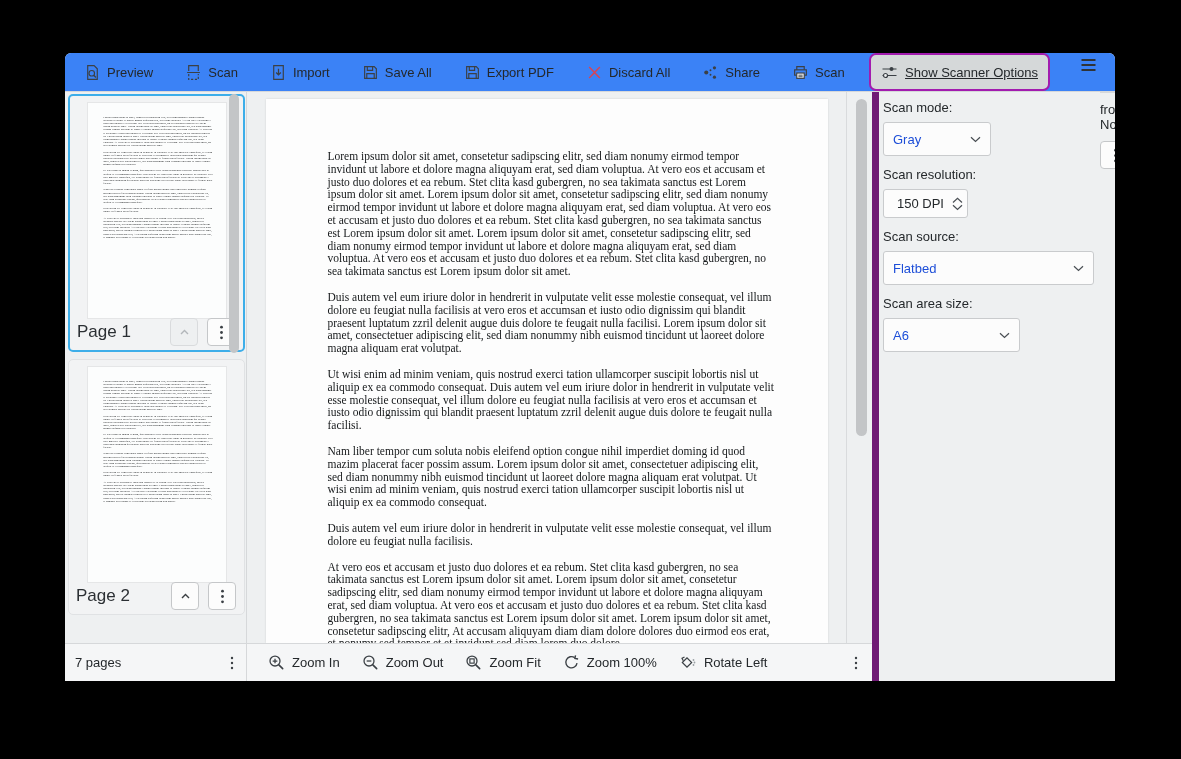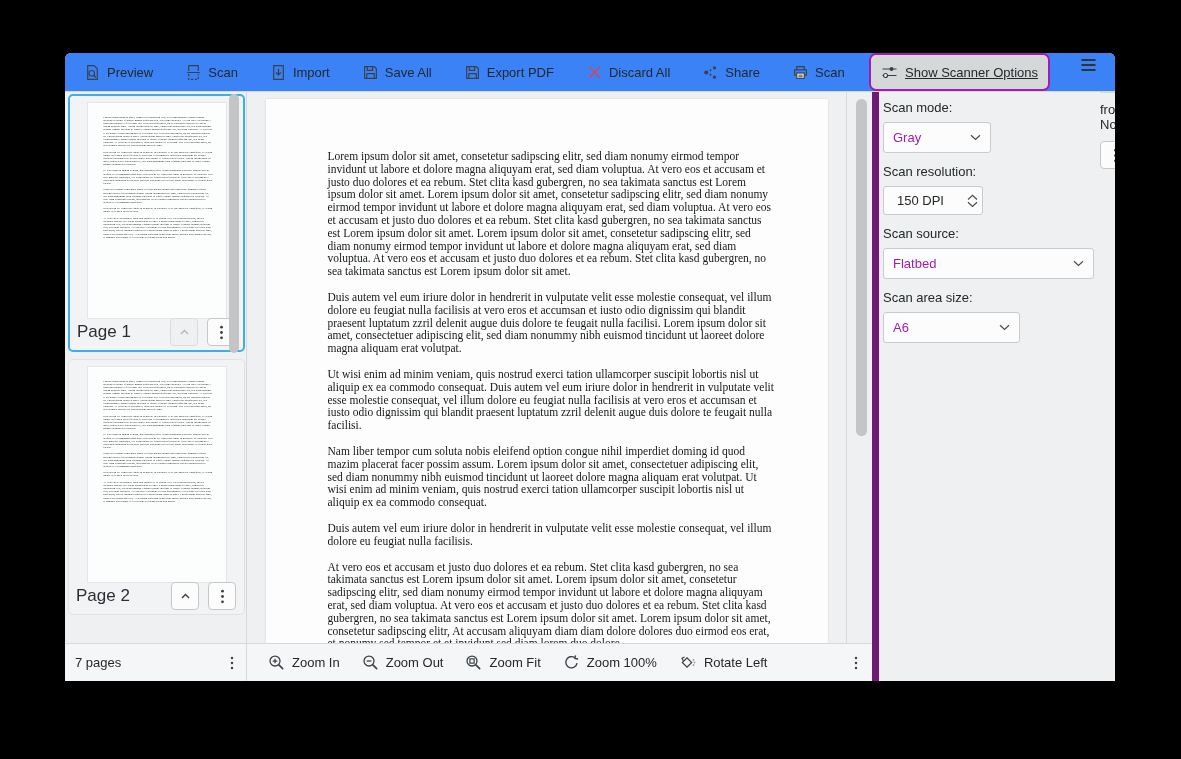--- a/index.html
+++ b/index.html
@@ -49,24 +49,24 @@
   .sb-left .lbl { flex:1; font-size:13px; color:#24282b; }
   .sb-main { flex:1; display:flex; align-items:center; padding:0 8px 0 12px; gap:4px; }
   .sb-btn { display:flex; align-items:center; gap:7px; padding:5px 9px; font-size:13px; color:#24282b; white-space:nowrap; }
   .dots-btn { padding:4px 6px; display:flex; align-items:center; justify-content:center; }
   .ml-auto { margin-left:auto; }
 
   
   .right-panel { flex:1; border-left:7px solid #701a75; display:flex; flex-direction:row; background:#eef0f1; }
   .scan-form { flex:1; padding:8px 6px 0 4px; }
   .form-label { font-size:13px; color:#24282b; height:17px; margin-bottom:5px; }
-  .combo { height:31px; background:#fcfcfc; border:1px solid #c9cbcd; border-radius:3px; display:flex; align-items:center; padding:8px 9px; font-size:13px; color:#a21caf; margin-bottom:11px; }
+  .combo { height:31px; background:#fcfcfc; border:1px solid #c9cbcd; border-radius:3px; display:flex; align-items:center; padding:16px 9px; font-size:13px; color:#1d4ed8; margin-bottom:11px; }
   .combo .chev { margin-left:auto; }
   .combo.w-gray { width:108px; } .combo.w-flatbed { width:211px; } .combo.w-a6 { width:137px; }
-  .spinbox { width:100px; height:29px; background:#fcfcfc; border:1px solid #c9cbcd; border-radius:3px; display:flex; align-items:center; padding:0 4px 0 13px; font-size:13px; color:#24282b; margin-bottom:11px; }
+  .spinbox { width:85px; height:29px; background:#fcfcfc; border:1px solid #c9cbcd; border-radius:3px; display:flex; align-items:center; padding:0 4px 0 13px; font-size:13px; color:#24282b; margin-bottom:11px; }
   .spin-arrows { margin-left:auto; display:flex; flex-direction:column; align-items:center; }
   .panel-footer { flex:0 0 73px; border-top:1px solid #d6d8da; display:flex; flex-direction:column; align-items:flex-end; padding-top:9px; }
   .device-name { font-size:13px; color:#24282b; }
   .footer-btns { display:flex; gap:8px; margin-top:9px; }
   .ft-btn { width:30px; height:28px; background:#fcfcfc; border:1px solid #c5c7c9; border-radius:4px; display:flex; align-items:center; justify-content:center; }
 
   svg { display:block; }
 </style>
 </head>
 <body>

